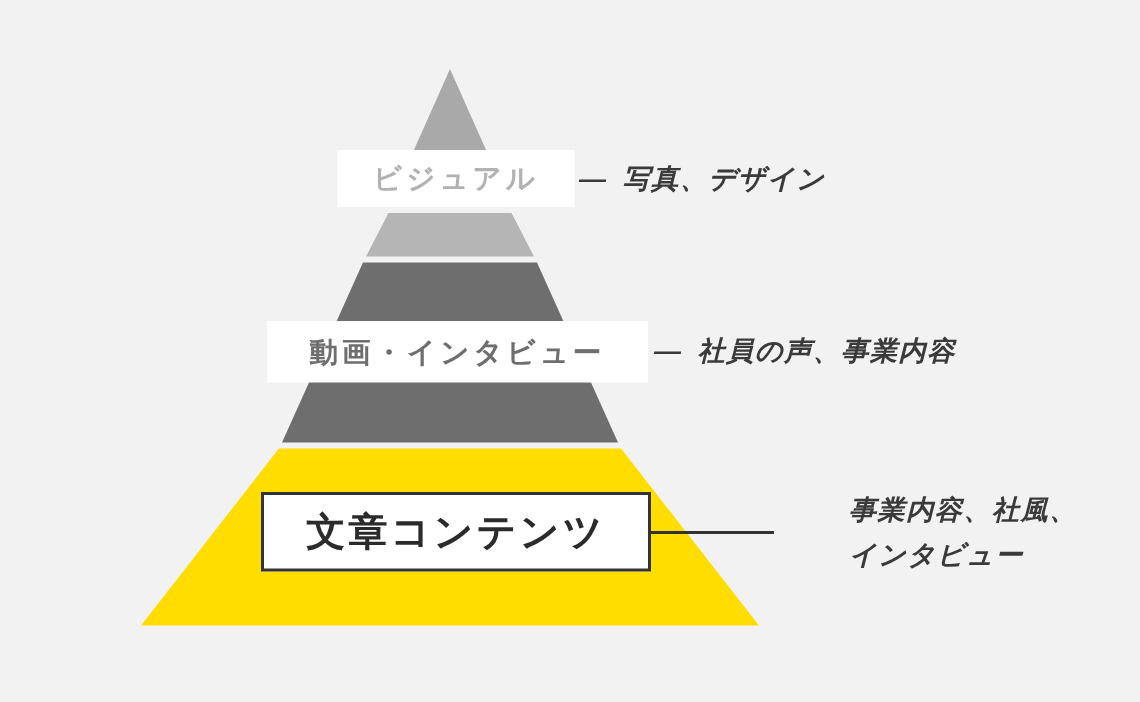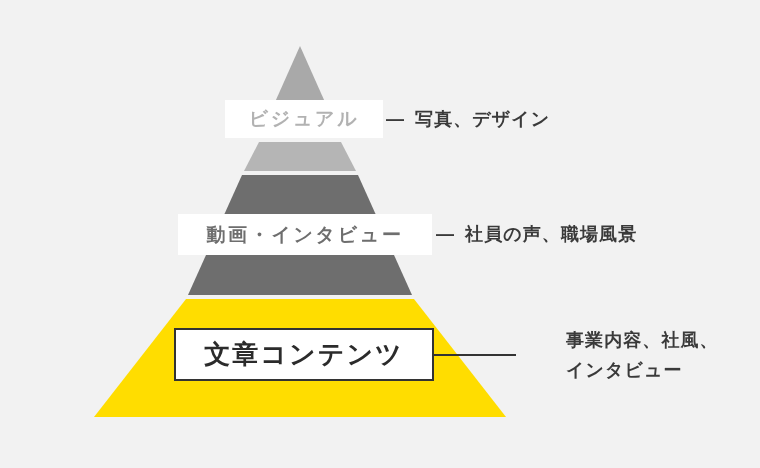--- a/index.html
+++ b/index.html
@@ -70,20 +70,21 @@
     font-weight: 700;
   }
 
   
   .annotation {
     position: absolute;
     white-space: nowrap;
     color: #3a3a3a;
     font-weight: 700;
     letter-spacing: 0.06em;
+    font-style: italic;
   }
 
   #annotation-visual {
     left: 386px;
     top: 107px;
     font-size: 18px;
   }
 
   #annotation-video {
     left: 436px;
@@ -141,21 +142,21 @@
 
   <div class="label-plate" id="label-video">
     <span>動画・インタビュー</span>
   </div>
 
   <div class="annotation" id="annotation-visual">
     <span class="dash-lead">—</span><span>写真、デザイン</span>
   </div>
 
   <div class="annotation" id="annotation-video">
-    <span class="dash-lead">—</span><span>社員の声、職場風景</span>
+    <span class="dash-lead">—</span><span>社員の声、事業内容</span>
   </div>
 
   <div id="connector-text"></div>
 
   <div class="annotation" id="annotation-text">
     <div>事業内容、社風、</div>
     <div>インタビュー</div>
   </div>
 
 </div>

